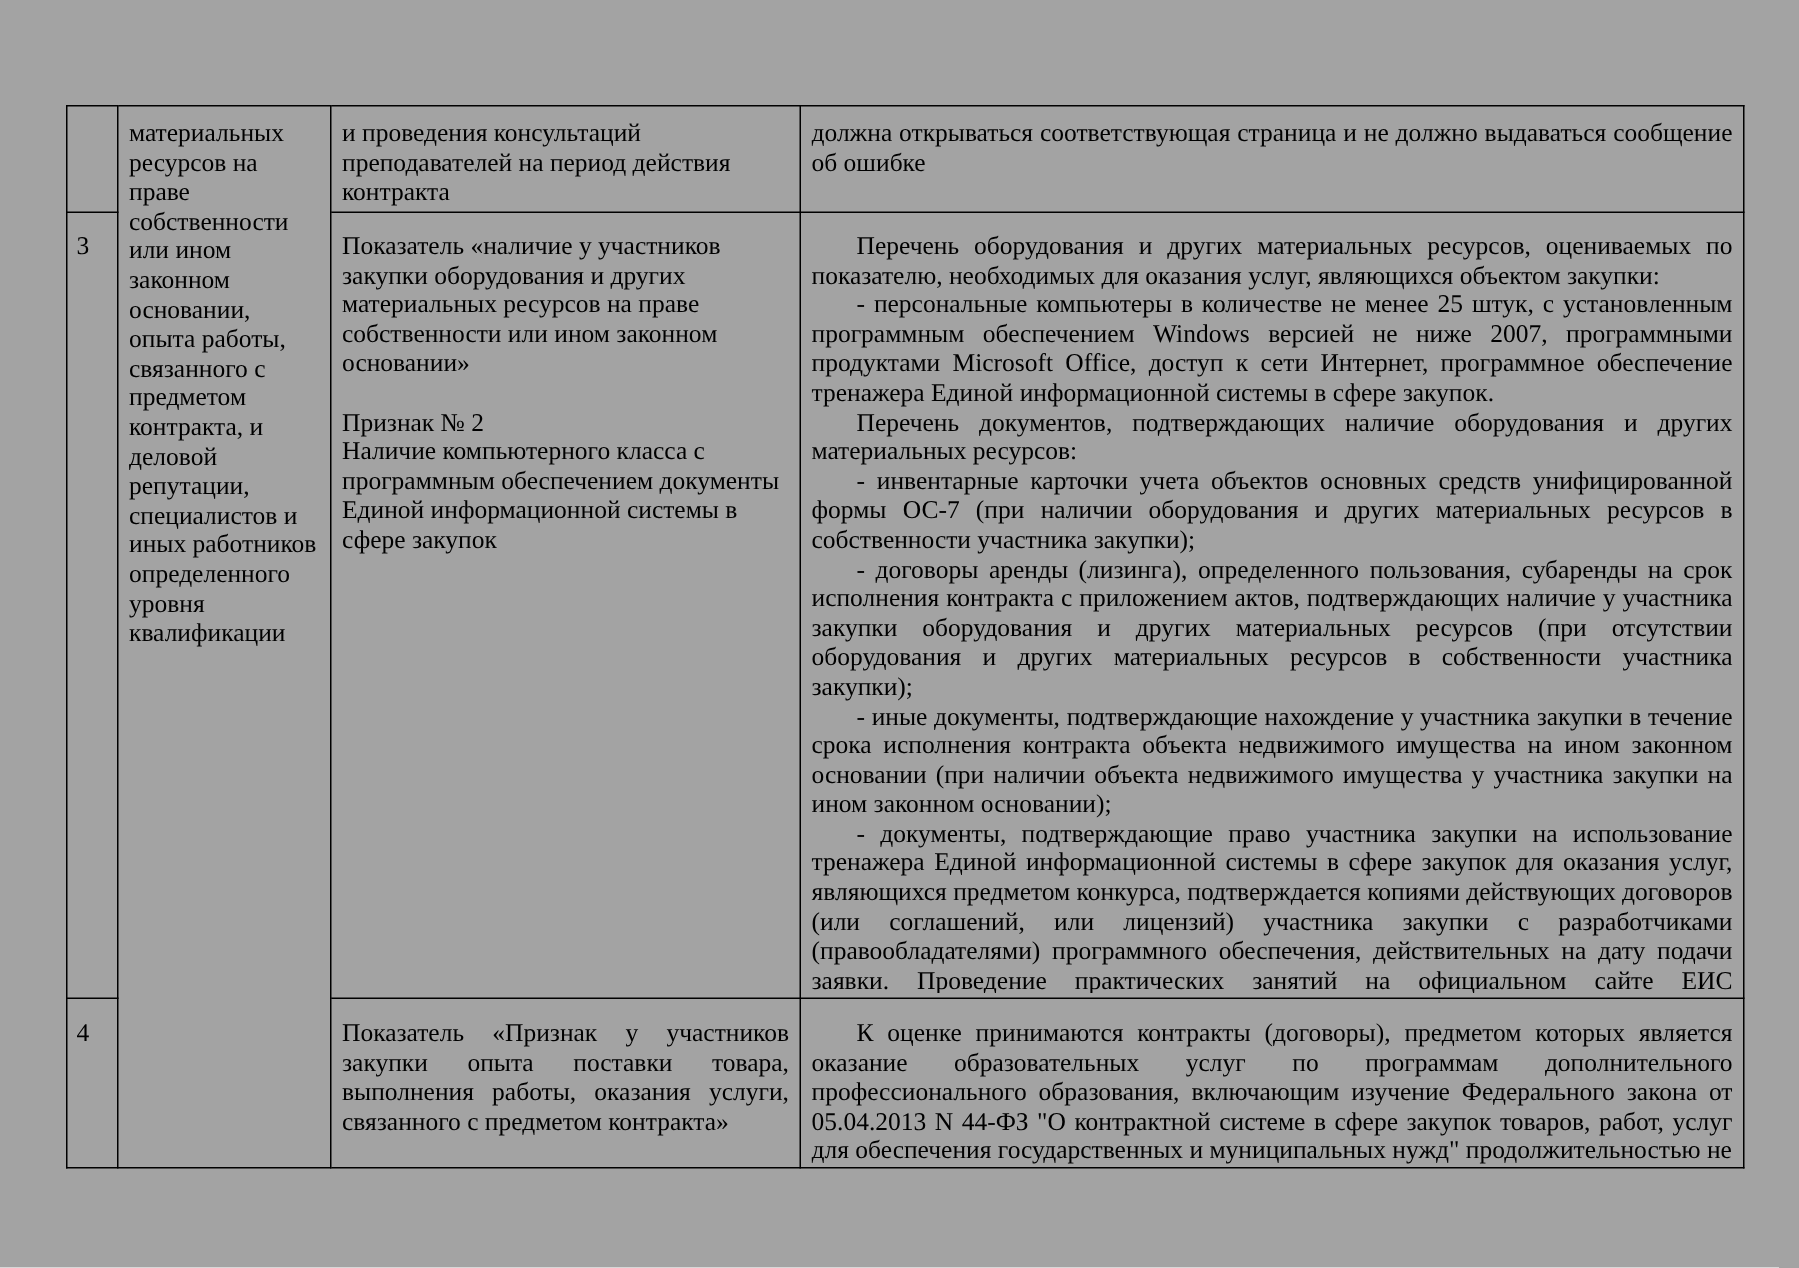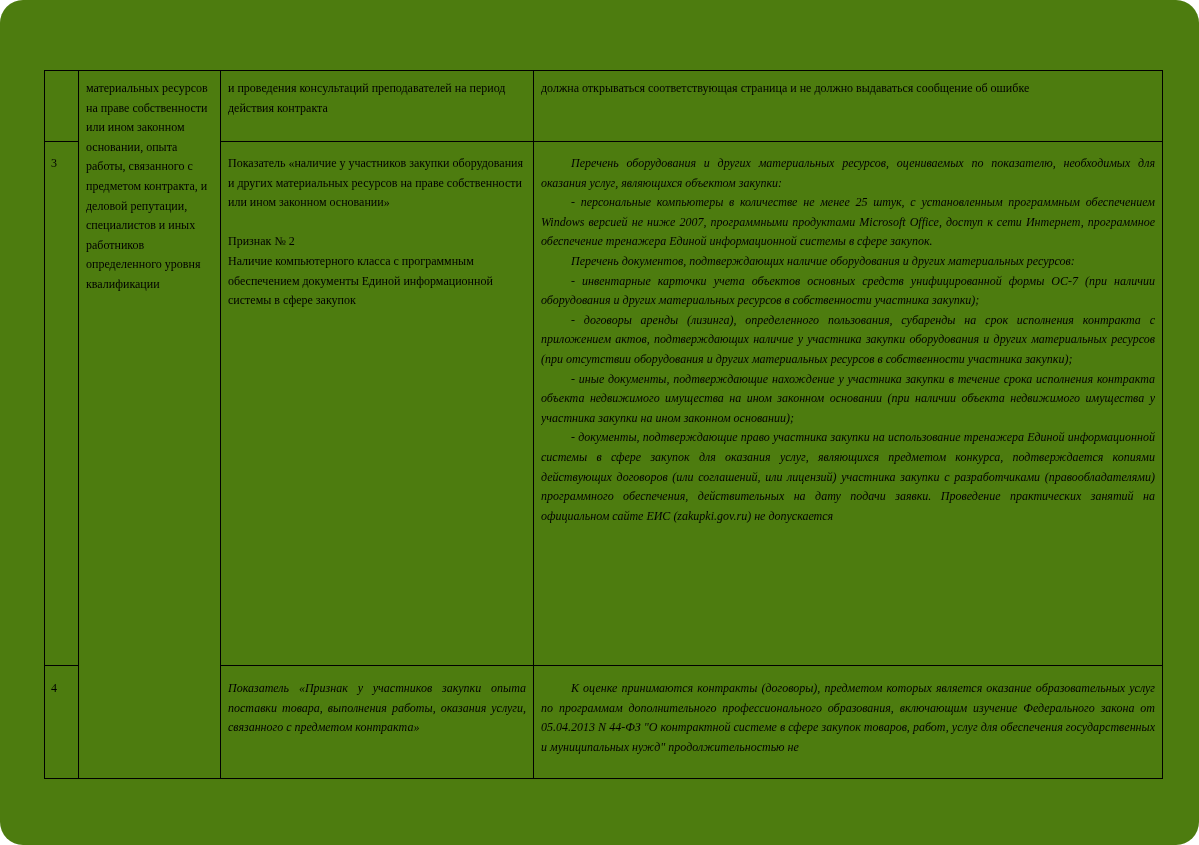--- a/index.html
+++ b/index.html
@@ -7,26 +7,25 @@
     padding: 0;
     background: #ffffff;
     width: 1199px;
     height: 845px;
     overflow: hidden;
   }
   .page {
     position: relative;
     width: 1199px;
     height: 845px;
-    background: #4d7c0f;
+    background: #a3a3a3;
     font-family: "Liberation Serif", "DejaVu Serif", serif;
     color: #000000;
-    font-size: 12px;
+    font-size: 17px;
     line-height: 19.6px;
-    border-radius: 23px;
   }
   table.doc-table {
     position: absolute;
     left: 44px;
     top: 70px;
     width: 1118px;
     border-collapse: collapse;
     table-layout: fixed;
   }
   .doc-table td {
@@ -49,21 +48,21 @@
   tr.tr-3  .cellbox { height: 508px; }
   tr.tr-4  .cellbox { height: 97px;  }
 
   td.num-cell { padding-left: 6px; }
   td.col2-cell .cellbox { height: auto; max-height: 696px; }
 
   .cellbox p { margin: 0; padding: 0; }
   .left   { text-align: left; }
   .just   { text-align: justify; }
   .ind p  { text-indent: 30px; }
-  .just p { text-align: justify; font-style: italic; }
+  .just p { text-align: justify; }
 </style>
 </head>
 <body>
 
 <div class="page">
   <table class="doc-table">
     <colgroup>
       <col style="width:34px">
       <col style="width:142px">
       <col style="width:313px">

